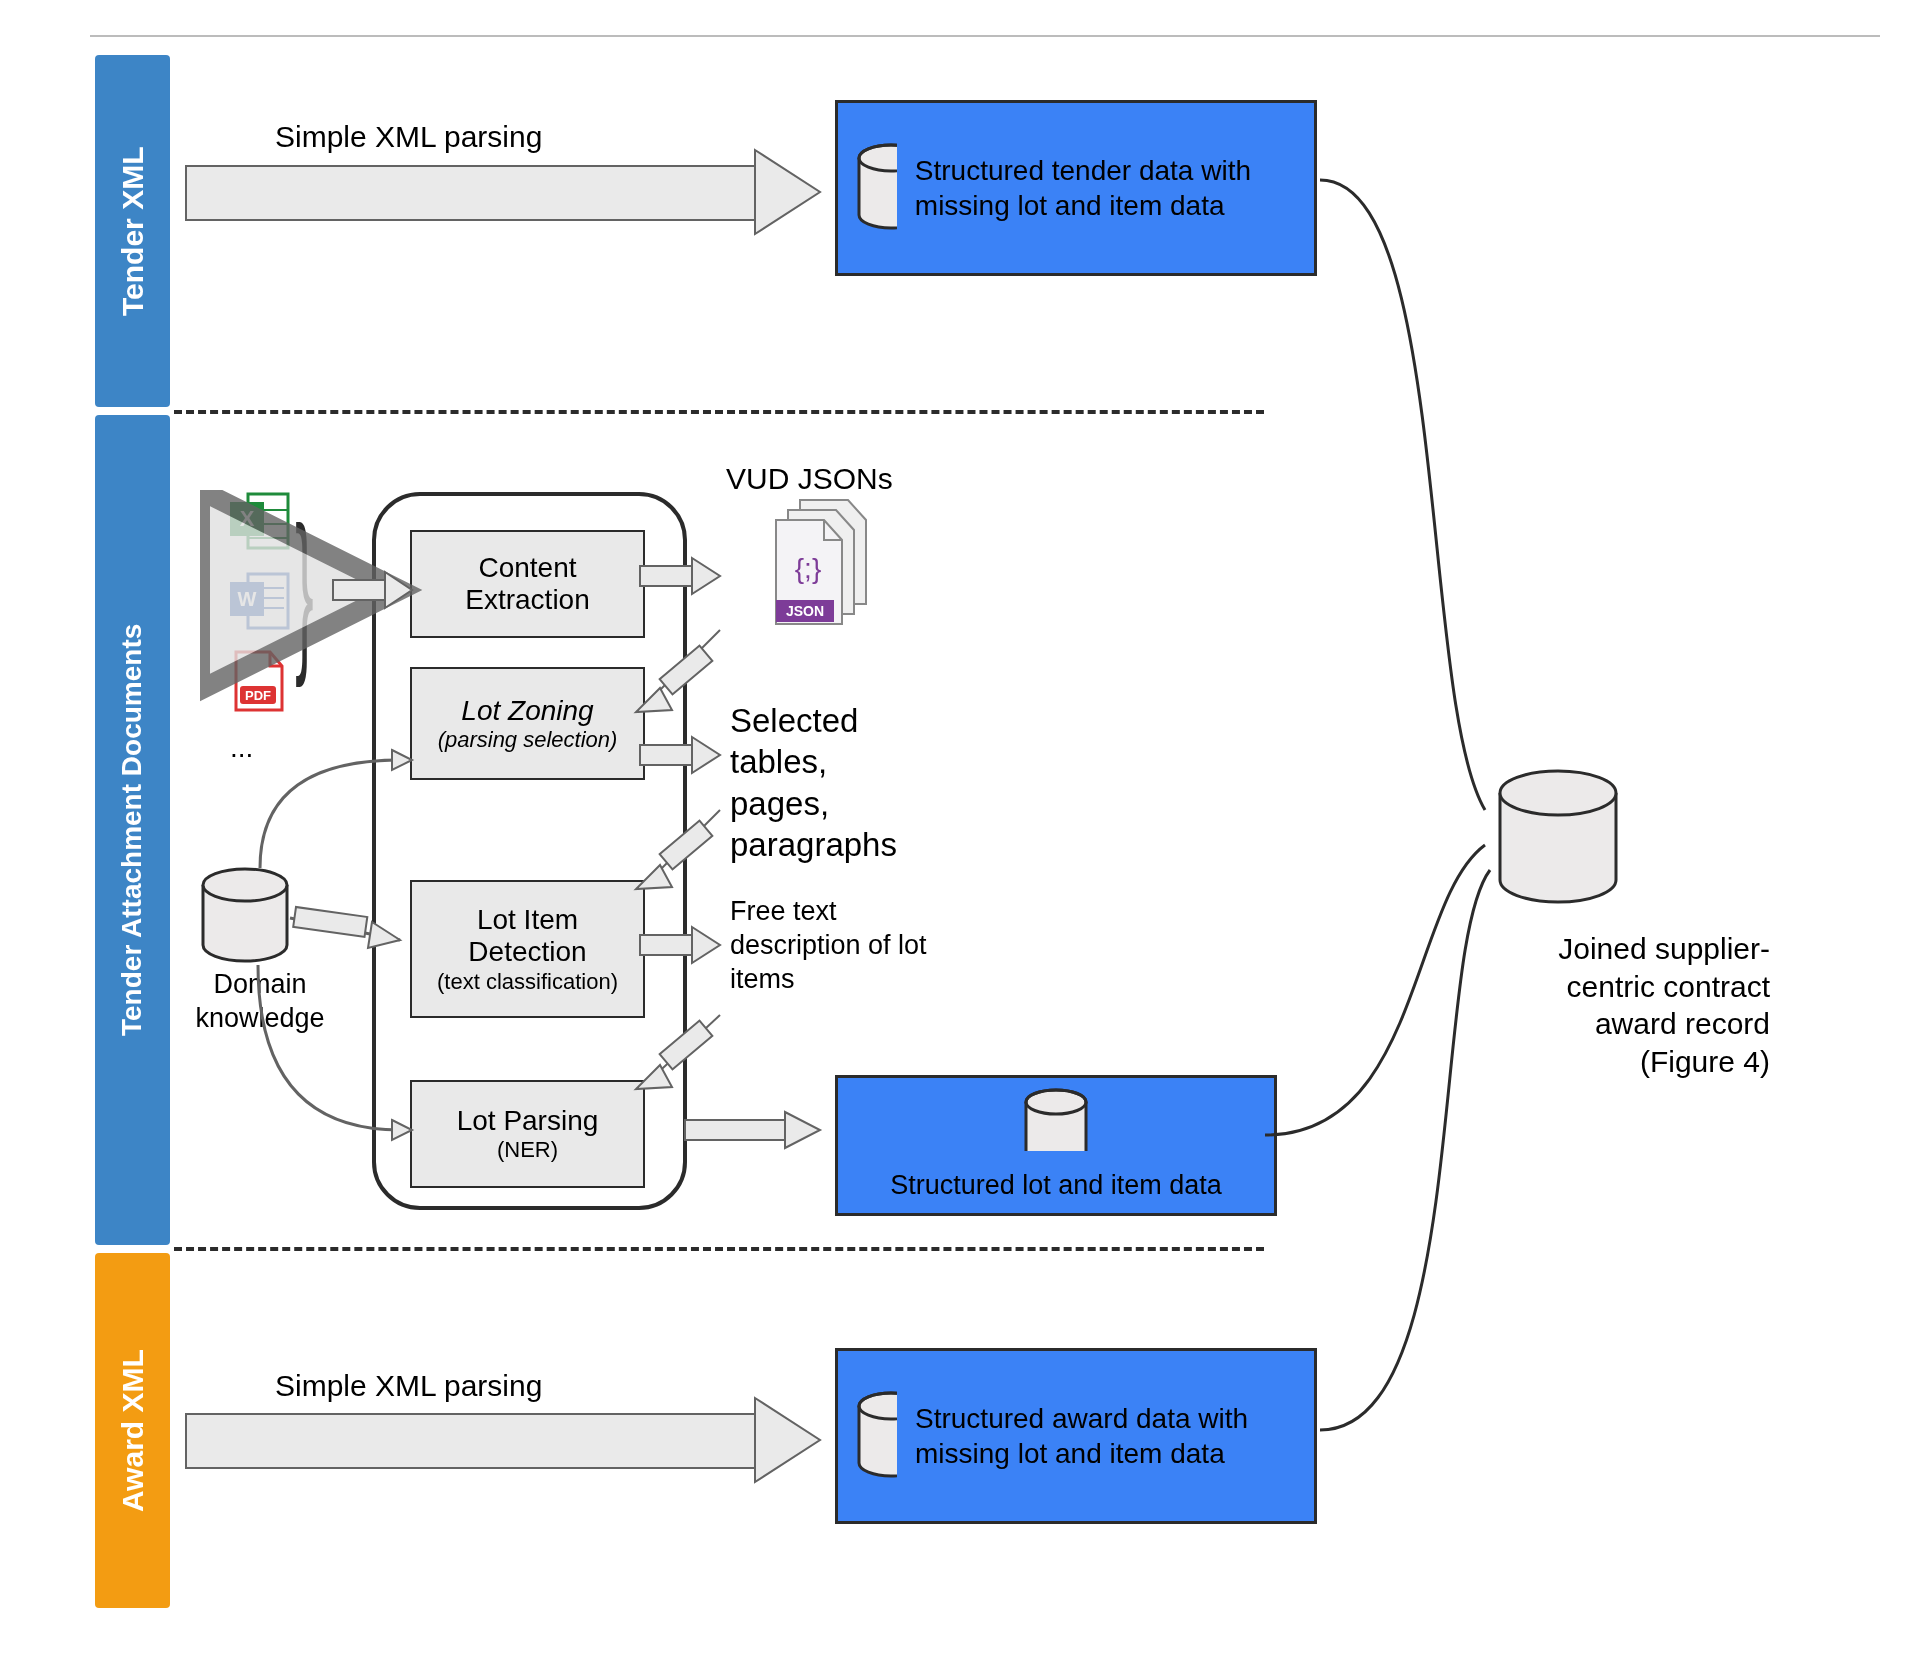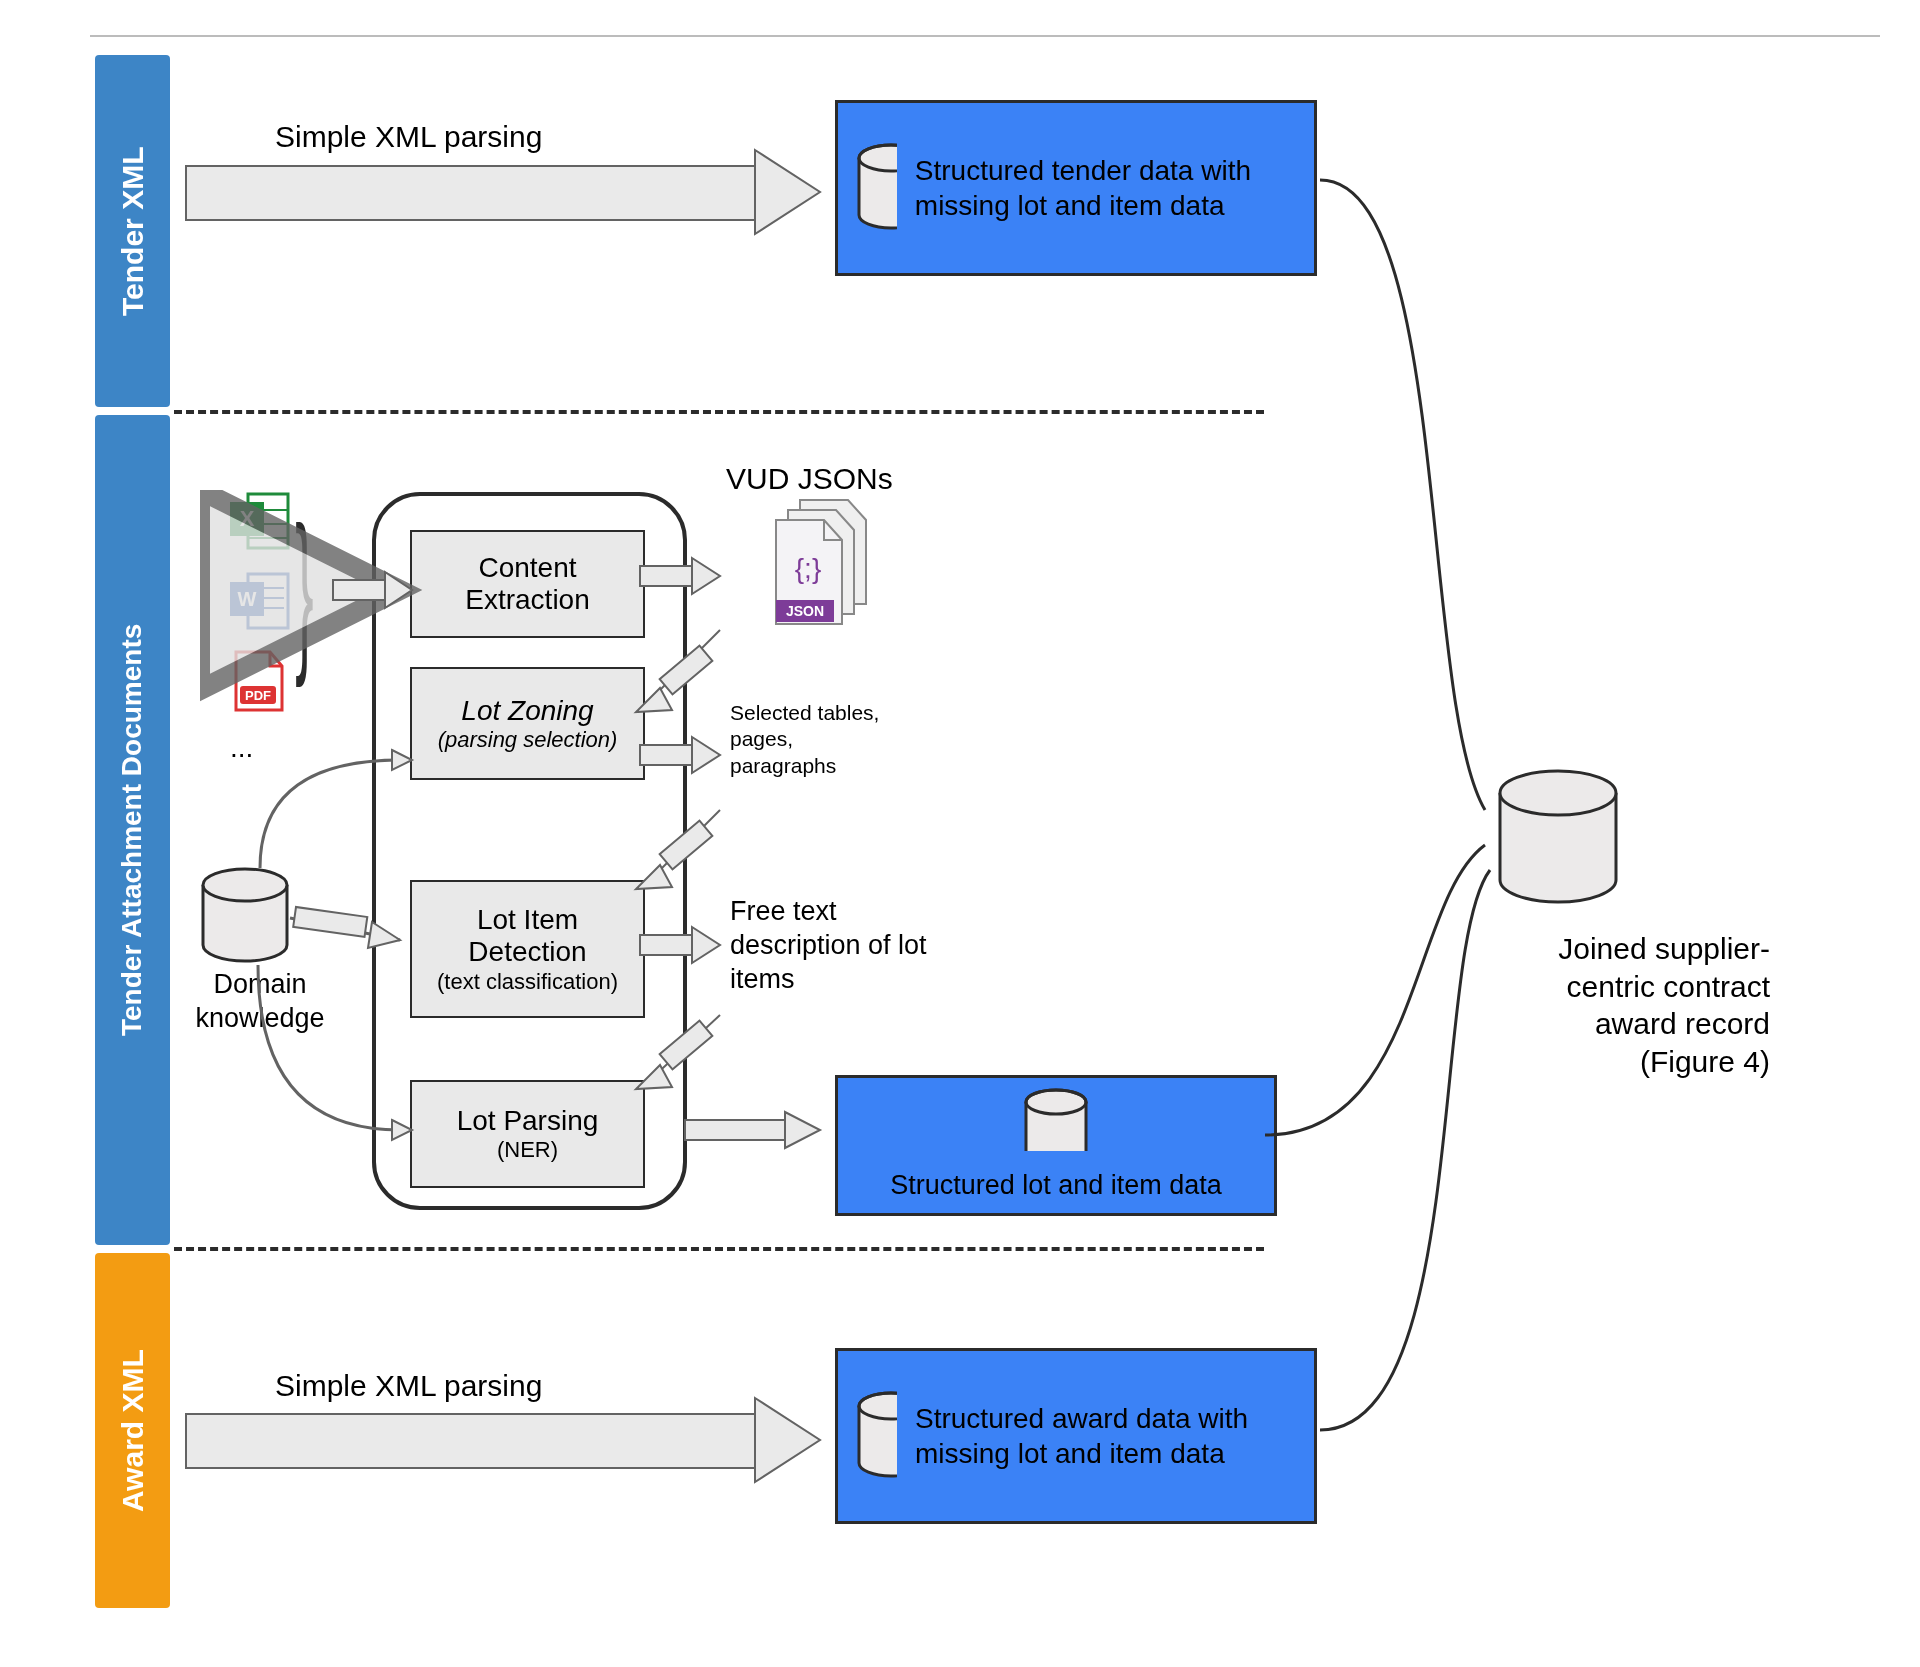--- a/index.html
+++ b/index.html
@@ -181,21 +181,21 @@
         <path d="M18 10 H66 L84 30 V114 H18 Z" fill="#efefef" stroke="#888" stroke-width="2"></path>
         <path d="M6 20 H54 L72 40 V124 H6 Z" fill="#f4f3f6" stroke="#888" stroke-width="2"></path>
         <path d="M54 20 L54 40 L72 40" fill="none" stroke="#888" stroke-width="2"></path>
         <text x="38" y="78" font-size="28" fill="#7d3c98" text-anchor="middle">{;}</text>
         <rect x="6" y="100" width="58" height="22" fill="#7d3c98"></rect>
         <text x="35" y="116" font-size="14" fill="#fff" text-anchor="middle" font-weight="bold">JSON</text>
       </g>
     </g>
   </svg>
 
-  <div class="label" style="left:730px; top:700px; width:170px; font-size:21px;">Selected tables, pages, paragraphs</div>
+  <div class="label" style="left:730px; top:700px; width:170px; font-size:33px;">Selected tables, pages, paragraphs</div>
   <div class="label" style="left:730px; top:895px; width:230px; font-size:27px;">Free text description of lot items</div>
 
   <div class="box" style="left:835px; top:1075px; width:400px; height:115px; font-size:27px;flex-direction:column;">
     <svg width="66" height="84">
       <ellipse cx="33" cy="14" rx="30" ry="12" fill="#eceaea" stroke="#2b2b2b" stroke-width="3"></ellipse>
       <path d="M3 14 L3 66 A30 12 0 0 0 63 66 L63 14" fill="#eceaea" stroke="#2b2b2b" stroke-width="3"></path>
       <ellipse cx="33" cy="14" rx="30" ry="12" fill="none" stroke="#2b2b2b" stroke-width="3"></ellipse>
     </svg>
     <span>Structured lot and item data</span>
   </div>

